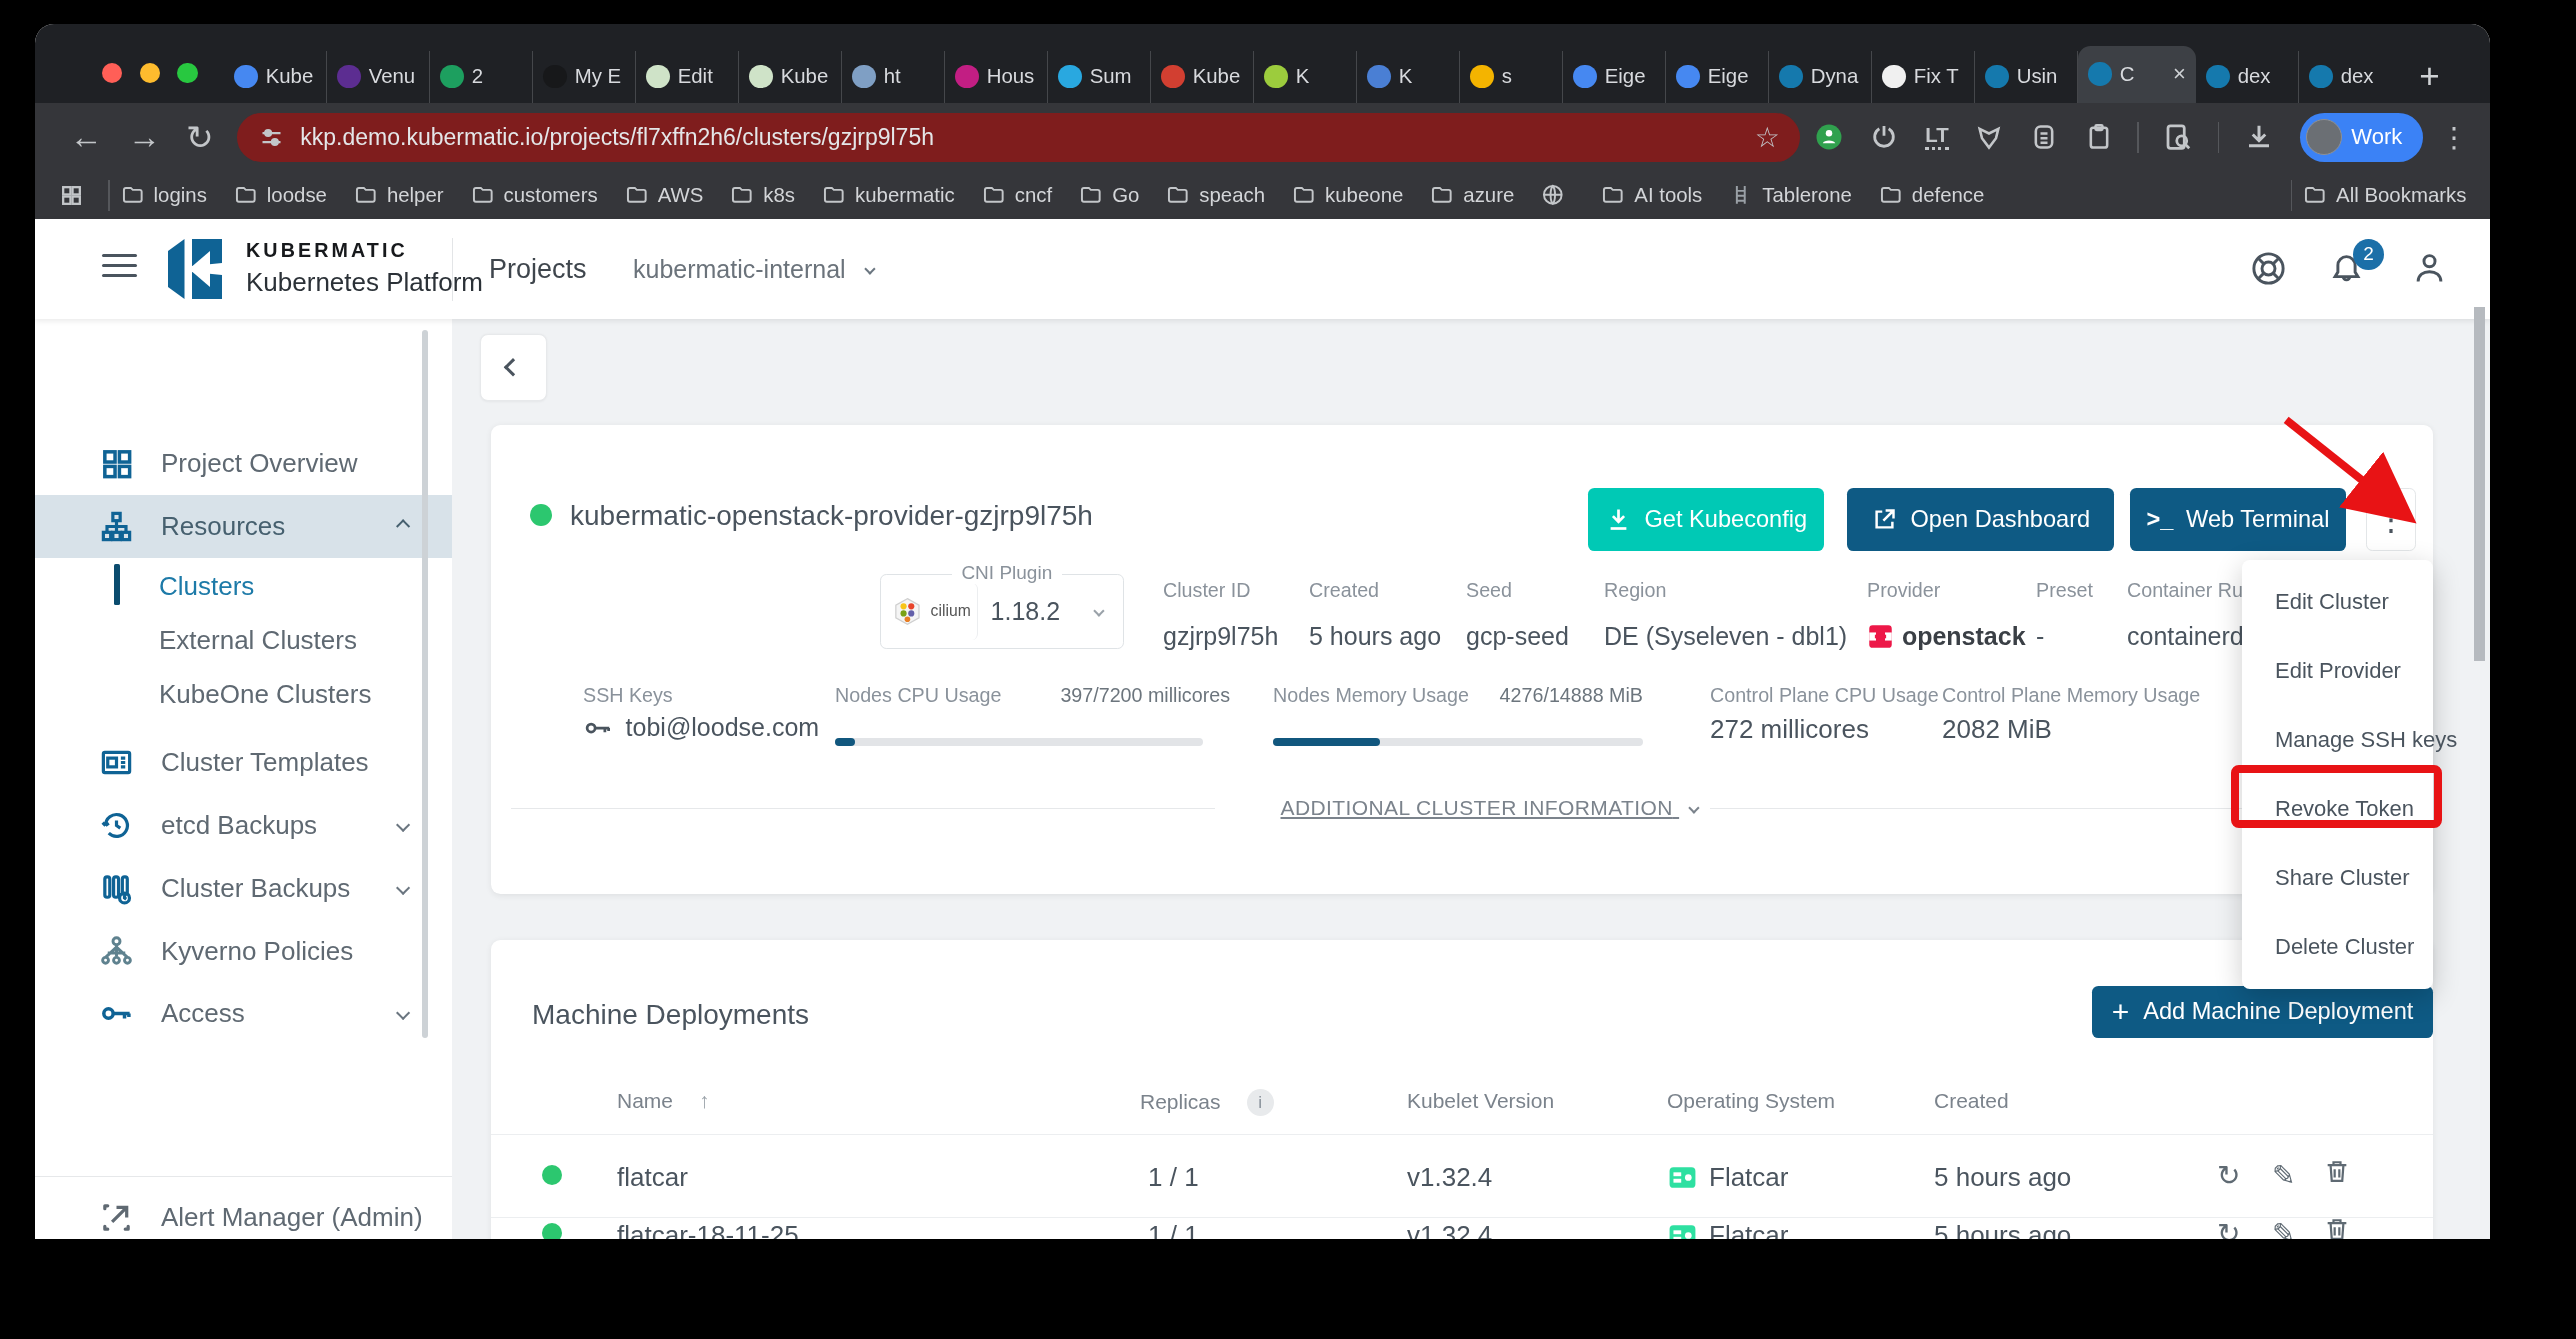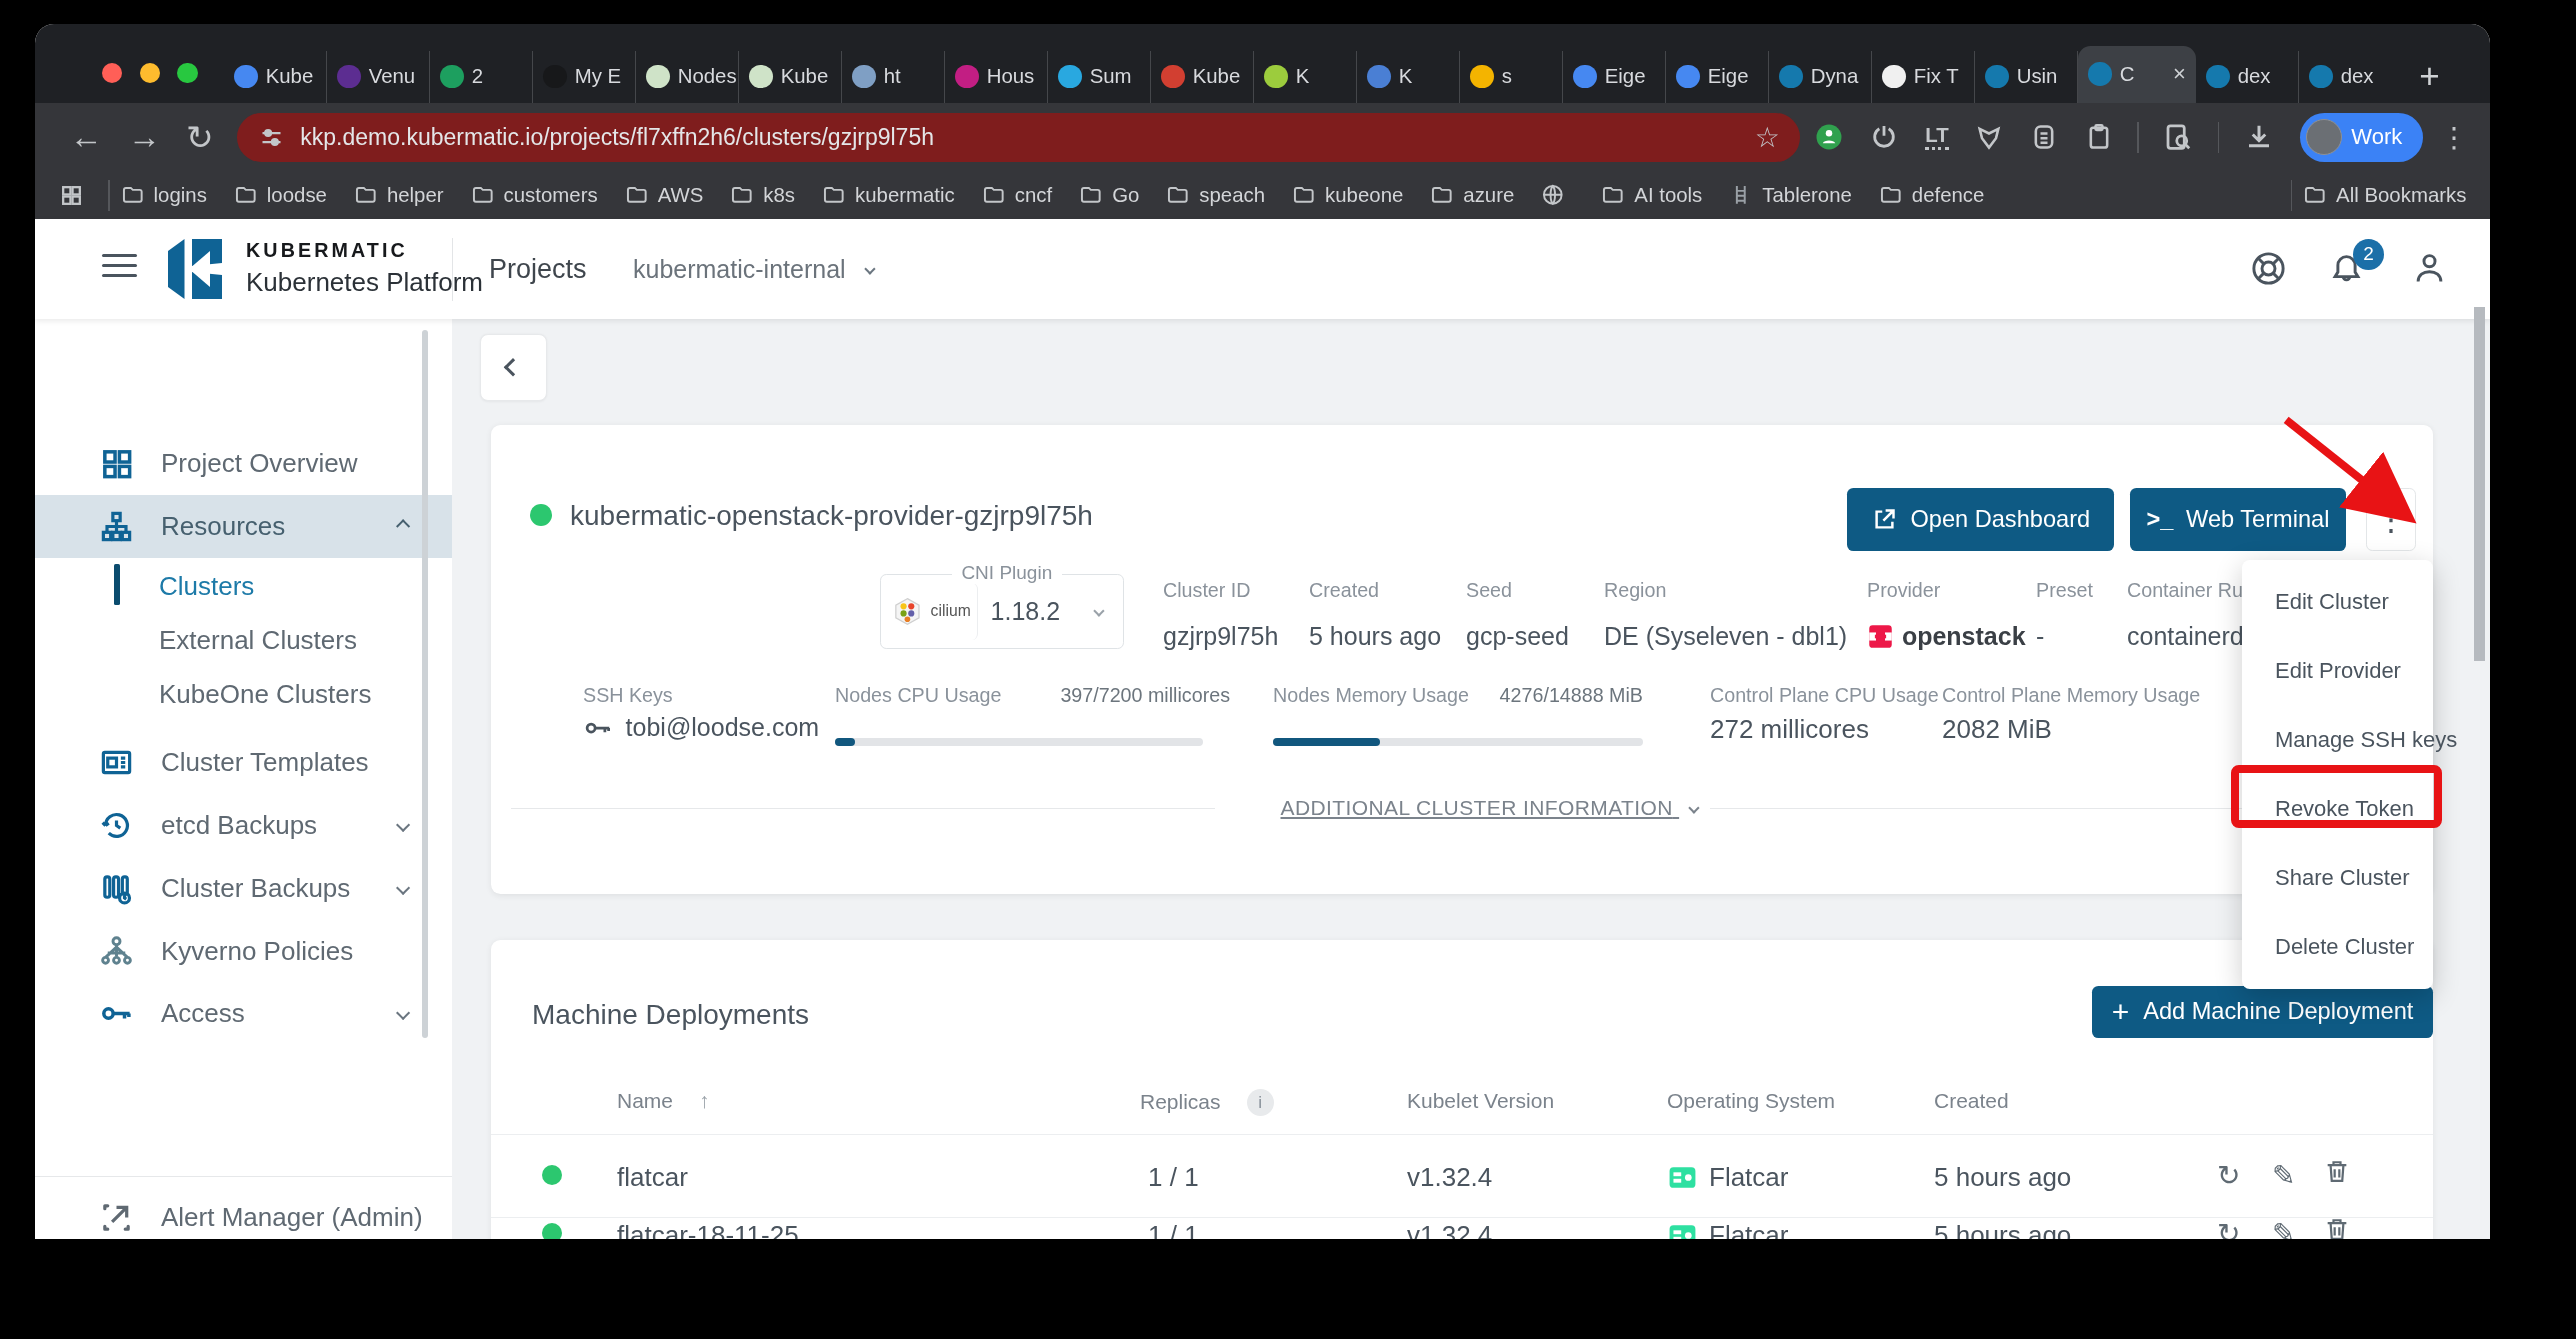--- a/index.html
+++ b/index.html
@@ -207,21 +207,21 @@
       <div class="tab">
           <span class="fav" style="background: rgb(29, 159, 95);"></span>
           <span>2</span>
         </div>
       <div class="tab">
           <span class="fav" style="background: rgb(23, 24, 26);"></span>
           <span>My E</span>
         </div>
       <div class="tab">
           <span class="fav" style="background: rgb(207, 227, 200);"></span>
-          <span>Nodes</span>
+          <span>Edit</span>
         </div>
       <div class="tab">
           <span class="fav" style="background: rgb(207, 227, 200);"></span>
           <span>Kube</span>
         </div>
       <div class="tab">
           <span class="fav" style="background: rgb(127, 159, 196);"></span>
           <span>ht</span>
         </div>
       <div class="tab">
@@ -626,20 +626,27 @@
 
     <div id="content">
       <div id="backbtn">
           <span class="chev"></span>
         </div>
 
       <div class="card" id="card1">
         <div id="cdot"></div>
         <div id="ctitle">kubermatic-openstack-provider-gzjrp9l75h</div>
 
+        <div class="cbtn" id="btnkubeconfig">
+          <svg width="27" height="27" viewBox="0 0 24 24" fill="none" stroke="#fff" stroke-width="2.4">
+              <path d="M12 3v10M7 9l5 5 5-5"></path>
+              <path d="M5 20h14"></path>
+            </svg>
+          <span>Get Kubeconfig</span>
+        </div>
         <div class="cbtn" id="btndashboard">
           <svg width="27" height="27" viewBox="0 0 24 24" fill="none" stroke="#fff" stroke-width="2.2">
               <path d="M10 5H5v14h14v-5"></path>
               <path d="M13 4h7v7M20 4l-9 9"></path>
             </svg>
           <span>Open Dashboard</span>
         </div>
         <div class="cbtn" id="btnterminal">
           <span style="font-weight:bold">&gt;_</span>
           <span>Web Terminal</span>

